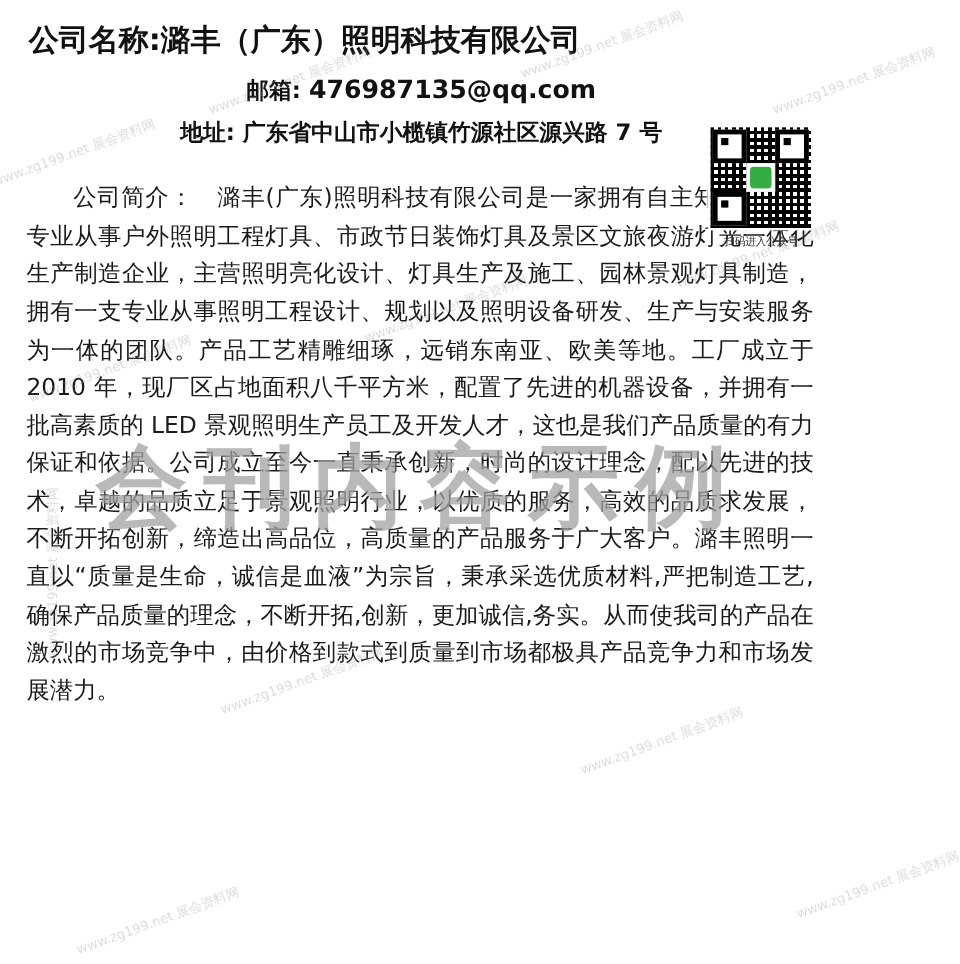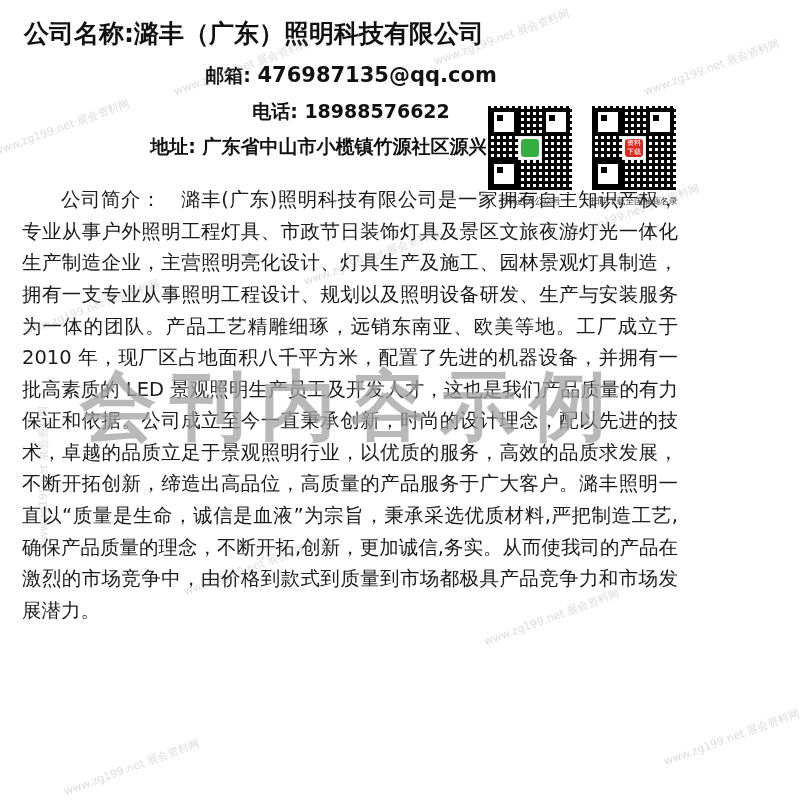--- a/index.html
+++ b/index.html
@@ -162,24 +162,20 @@
 <body>
 
 <div class="page">
 
   <div class="company-name"><span>公司名称:</span><span>潞丰（广东）照明科技有限公司</span></div>
 
   <div class="contact-block">
     <div class="contact-line email">
       <span class="label">邮箱:</span>
       <span class="value">476987135@qq.com</span>
-    </div>
-    <div class="contact-line">
-      <span class="label">电话:</span>
-      <span class="value">18988576622</span>
     </div>
     <div class="contact-line addr">
       <span class="label">地址:</span>
       <span class="value">广东省中山市小榄镇竹源社区源兴路 7 号</span>
     </div>
   </div>
 
   <div class="qr-area">
     <div class="qr-item">
       <div class="qr-img">
@@ -189,35 +185,20 @@
         <div class="qr-corner qr-tr">
             <i></i>
           </div>
         <div class="qr-corner qr-bl">
             <i></i>
           </div>
         <div class="qr-center green"></div>
       </div>
       <div class="qr-caption">扫码进入公众号</div>
     </div>
-    <div class="qr-item">
-      <div class="qr-img">
-        <div class="qr-corner qr-tl">
-            <i></i>
-          </div>
-        <div class="qr-corner qr-tr">
-            <i></i>
-          </div>
-        <div class="qr-corner qr-bl">
-            <i></i>
-          </div>
-        <div class="qr-center red">资料下载</div>
-      </div>
-      <div class="qr-caption">扫码下载全国展商名录</div>
-    </div>
   </div>
 
   <div class="intro">
     <p><span>公司简介：</span>　<span>潞丰(广东)照明科技有限公司是一家拥有自主知识产权，专业从事户外照明工程灯具、市政节日装饰灯具及景区文旅夜游灯光一体化生产制造企业，主营照明亮化设计、灯具生产及施工、园林景观灯具制造，拥有一支专业从事照明工程设计、规划以及照明设备研发、生产与安装服务为一体的团队。产品工艺精雕细琢，远销东南亚、欧美等地。工厂成立于 2010 年，现厂区占地面积八千平方米，配置了先进的机器设备，并拥有一批高素质的 LED 景观照明生产员工及开发人才，这也是我们产品质量的有力保证和依据。公司成立至今一直秉承创新，时尚的设计理念，配以先进的技术，卓越的品质立足于景观照明行业，以优质的服务，高效的品质求发展，不断开拓创新，缔造出高品位，高质量的产品服务于广大客户。潞丰照明一直以“质量是生命，诚信是血液”为宗旨，秉承采选优质材料,严把制造工艺,确保产品质量的理念，不断开拓,创新，更加诚信,务实。从而使我司的产品在激烈的市场竞争中，由价格到款式到质量到市场都极具产品竞争力和市场发展潜力。</span></p>
   </div>
 
   <div class="wm-big">会刊内容示例</div>
 
   <div class="wm-tile" style="left:-10px; top:120px;">www.zg199.net 展会资料网</div>
   <div class="wm-tile" style="left:170px; top:60px;">www.zg199.net 展会资料网</div>

